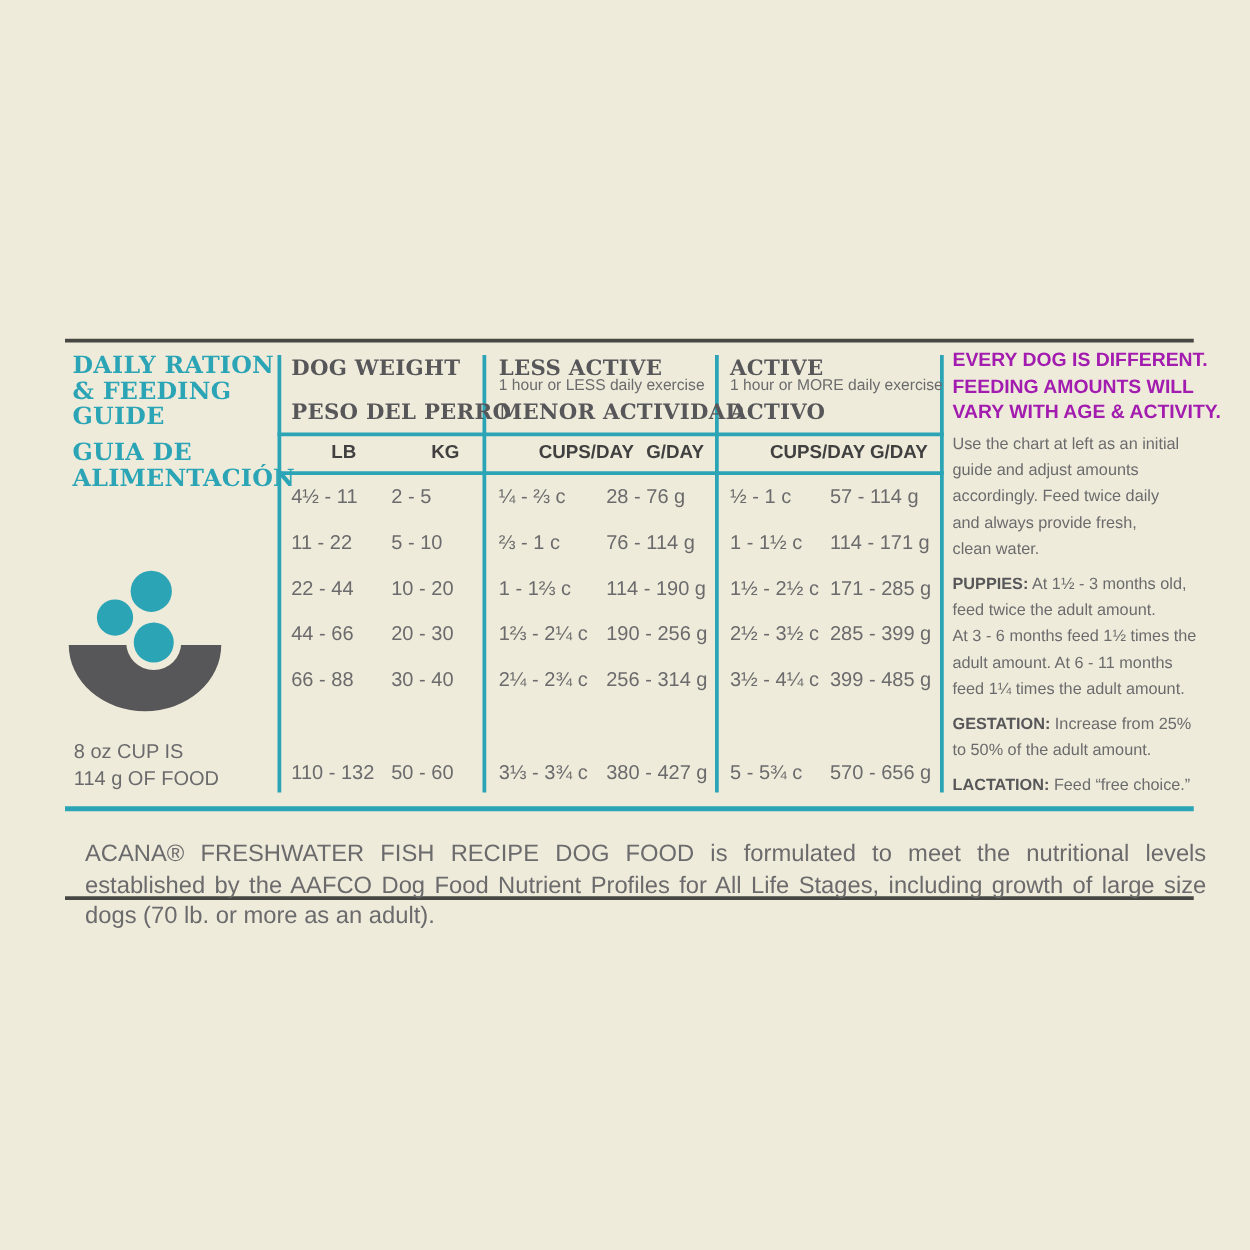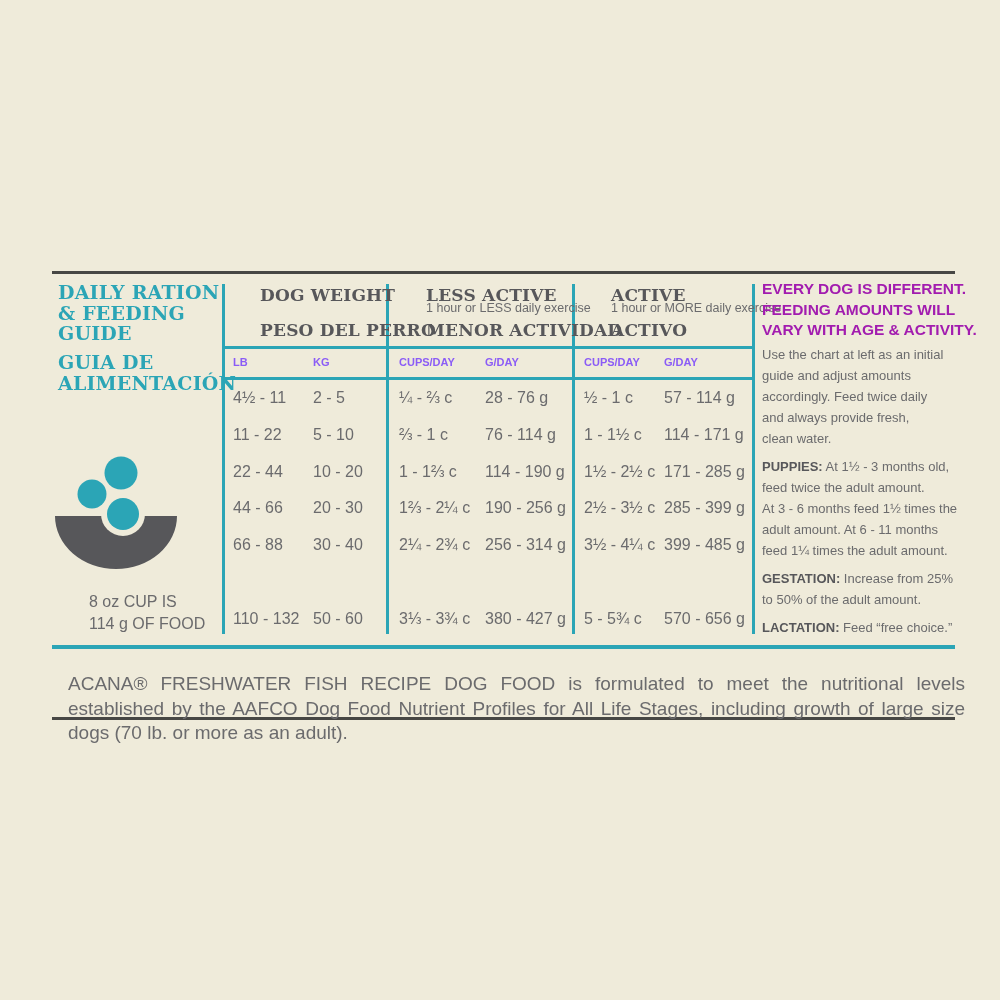--- a/index.html
+++ b/index.html
@@ -16,32 +16,32 @@
   .vline{position:absolute;width:3px;top:284px;height:350px;background:#2BA5B6;}
   .slab{font-family:"DejaVu Serif","Liberation Serif",serif;font-weight:bold;letter-spacing:0.2px;}
   .pre{white-space:pre-line;}
 
   
   .title-en{position:absolute;left:58px;top:282px;font-size:19px;line-height:20.5px;color:#2BA5B6;}
   .title-es{position:absolute;left:58px;top:352px;font-size:19px;line-height:20.5px;color:#2BA5B6;}
 
   
   .bowl{position:absolute;left:50px;top:454px;}
-  .cup-caption{position:absolute;left:59px;top:591px;font-size:16px;line-height:22px;color:#6B6B6D;margin-left:30px;}
+  .cup-caption{position:absolute;left:59px;top:591px;font-size:16px;line-height:22px;color:#6B6B6D;}
 
   
-  .ghead{position:absolute;top:285px;height:58px;margin-left:27px;}
+  .ghead{position:absolute;top:285px;height:58px;}
   .gh-en{position:absolute;top:0;left:0;font-size:17px;color:#57575A;white-space:nowrap;}
   .gh-sub{position:absolute;top:16px;left:0;font-size:12.5px;color:#6B6B6D;white-space:nowrap;}
   .gh-es{position:absolute;top:35px;left:0;font-size:17px;color:#57575A;white-space:nowrap;}
 
   
   .chead{position:absolute;left:222px;top:347px;width:533px;height:30px;}
   .chead span{position:absolute;top:50%;transform:translateY(-50%);
-    font-weight:bold;font-size:11px;color:#8b5cf6;white-space:nowrap;}
+    font-weight:bold;font-size:15px;color:#404040;white-space:nowrap;margin-left:32px;}
 
   
   .trow{position:absolute;left:222px;width:586px;height:36.8px;}
   .trow span{position:absolute;top:50%;transform:translateY(-50%);
     font-size:16px;color:#6B6B6D;white-space:nowrap;}
   .c0{left:11px;}  .c1{left:91px;}  .c2{left:177px;}
   .c3{left:263px;} .c4{left:362px;} .c5{left:442px;}
 
   
   .notes{position:absolute;left:762px;top:279px;width:222px;}

